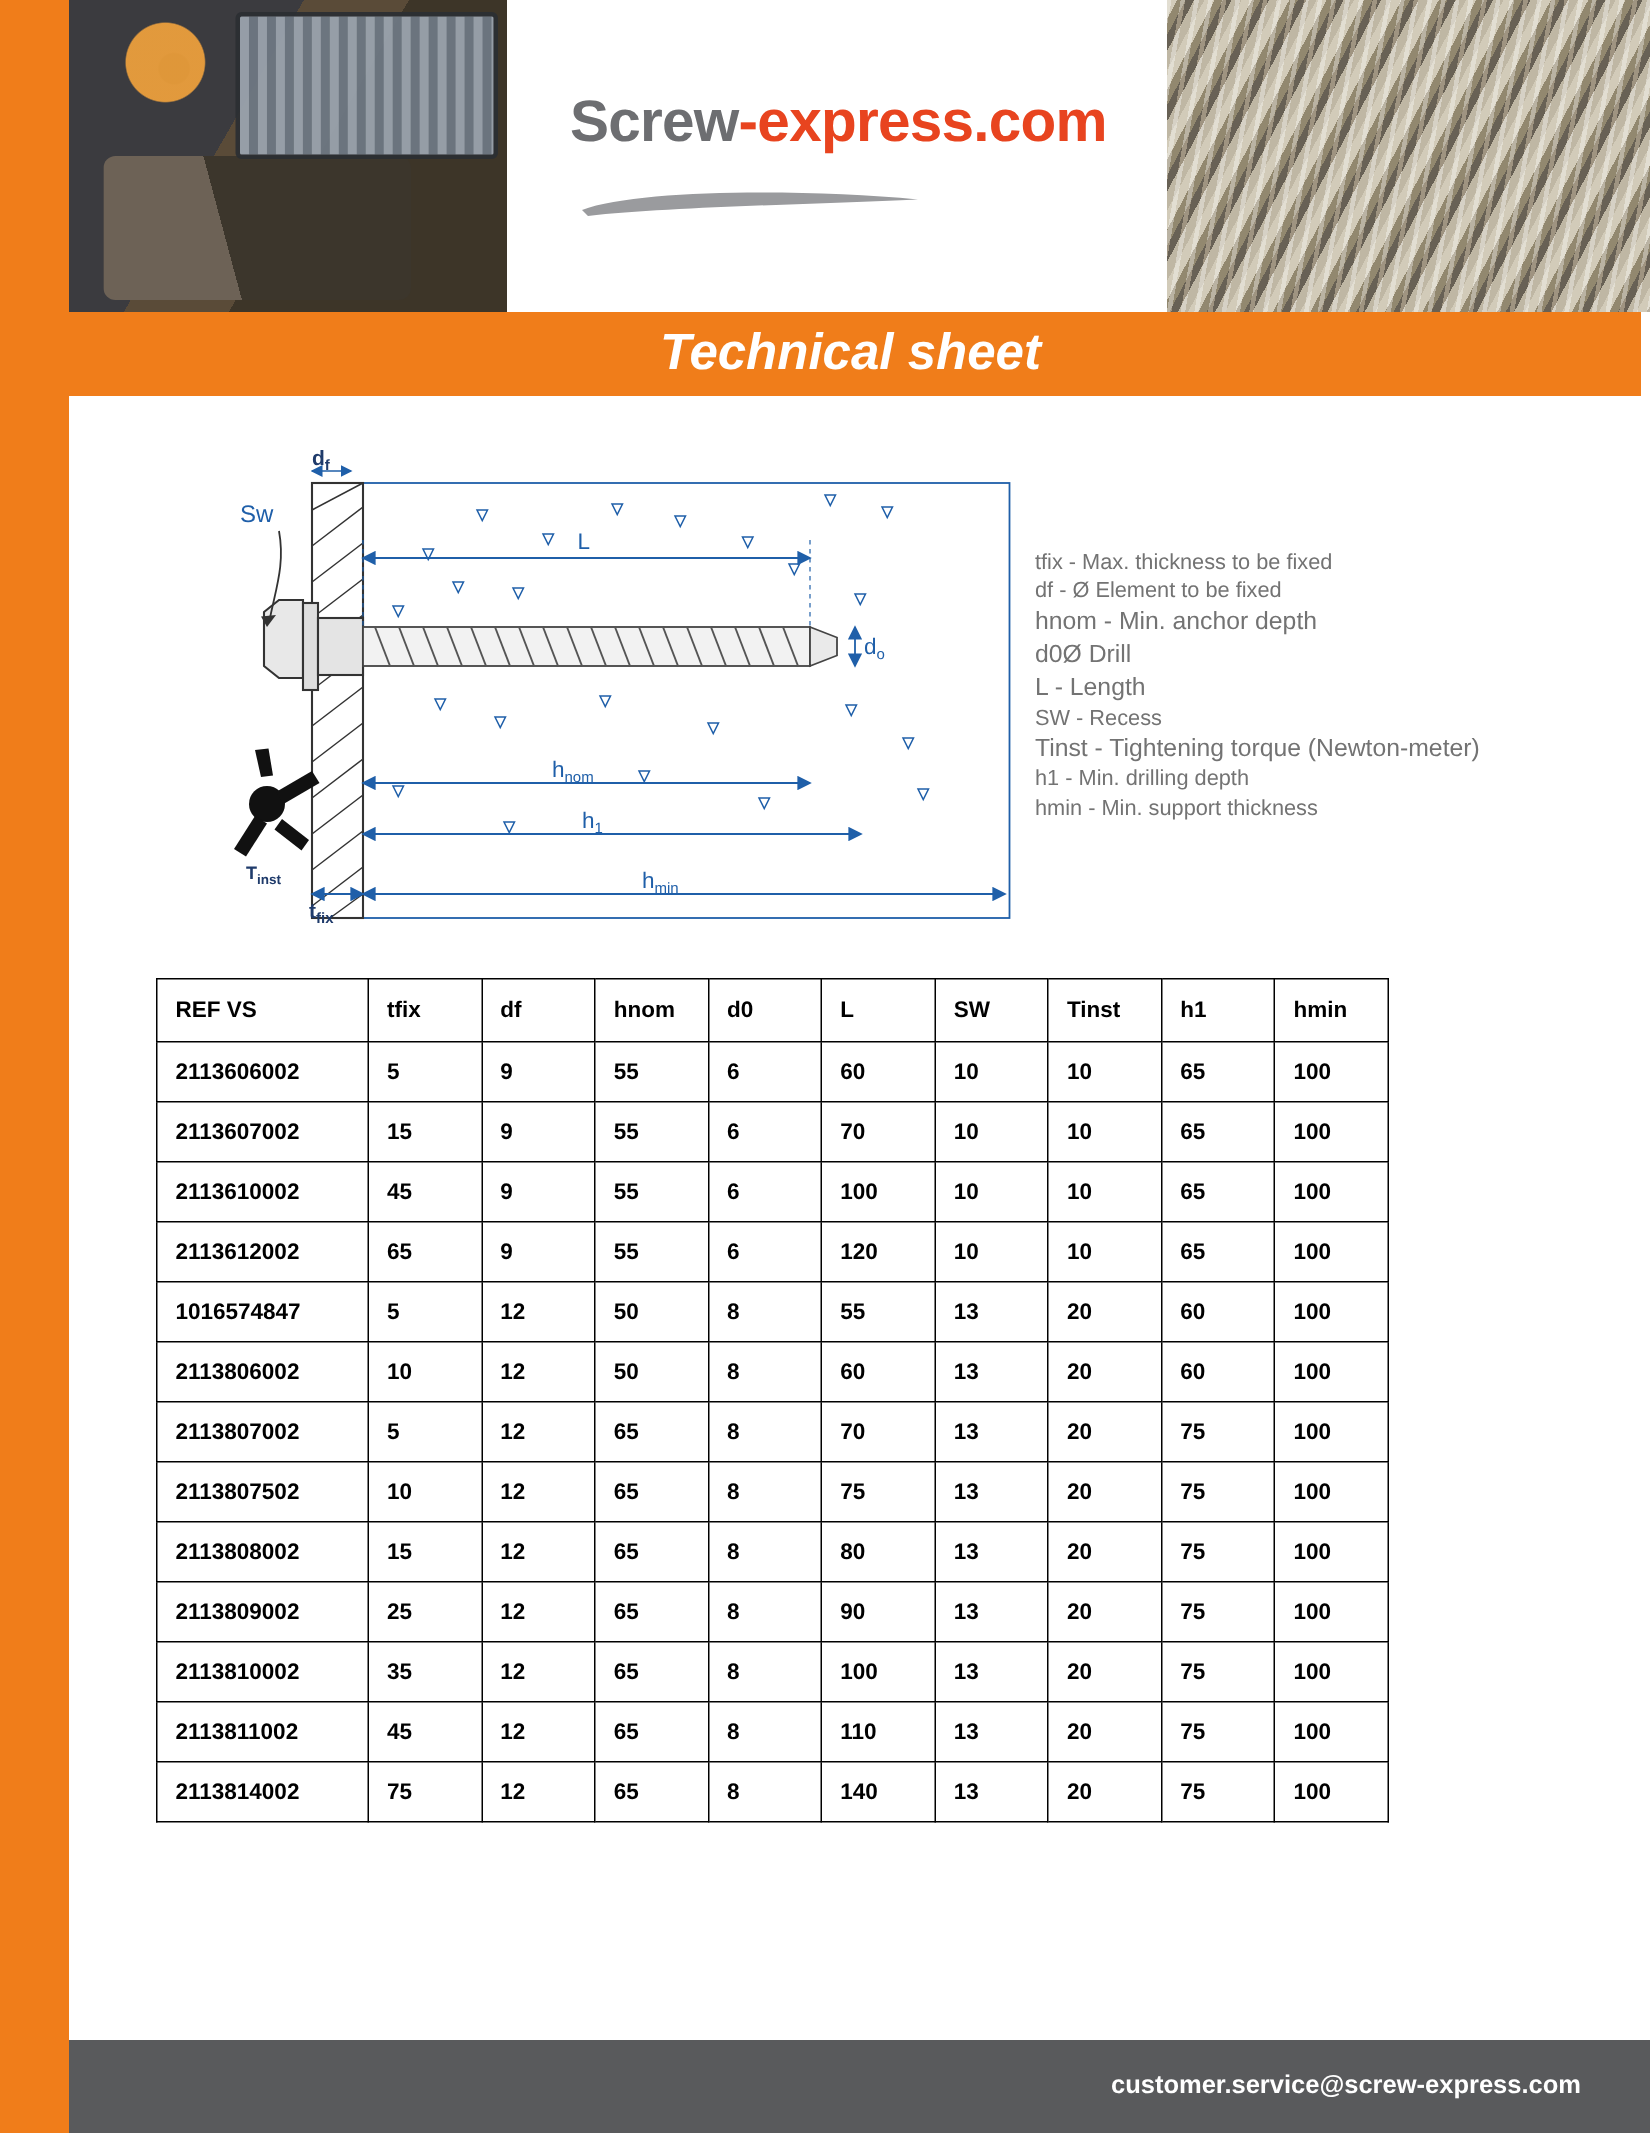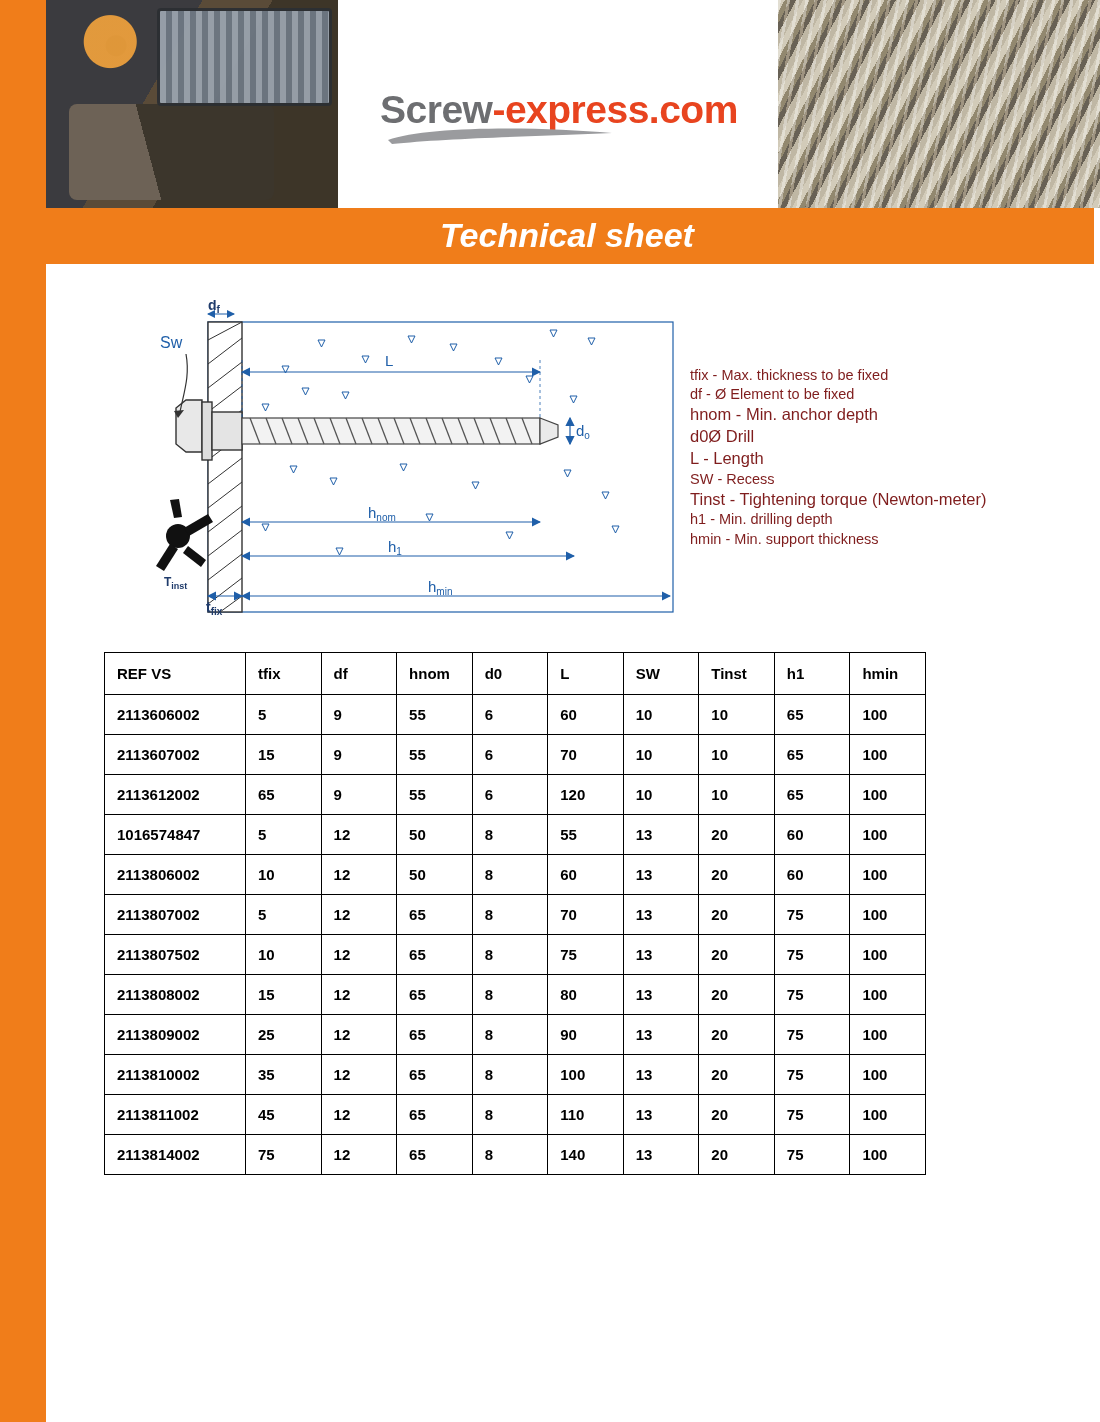--- a/index.html
+++ b/index.html
@@ -91,21 +91,21 @@
     mix-blend-mode: overlay;
   }
   .logo-area {
     position: absolute;
     left: 292px; top: 0;
     width: 440px; height: 208px;
     background: #ffffff;
   }
   .logo-text {
     position: absolute;
-    left: 42px; top: 88px;
+    left: 42px; top: 60px;
     font-size: 39px;
     font-weight: bold;
     letter-spacing: -0.5px;
     white-space: nowrap;
   }
   .logo-screw { color: #6d6e71; }
   .logo-express { color: #e8441f; }
   .logo-swoosh {
     position: absolute;
     left: 48px; top: 124px;
@@ -133,21 +133,21 @@
     position: absolute;
     left: 150px; top: 300px;
     width: 560px; height: 330px;
   }
   .legend {
     position: absolute;
     left: 690px; top: 366px;
     width: 400px;
   }
   .legend div {
-    color: #7f1d1d;
+    color: #737373;
     line-height: 1.32;
     white-space: nowrap;
   }
   .lg-sm { font-size: 14.5px; }
   .lg-md { font-size: 16.5px; }
   
   .table-wrap {
     position: absolute;
     left: 104px; top: 652px;
     width: 822px;
@@ -402,20 +402,32 @@
             <td>9</td>
             <td>55</td>
             <td>6</td>
             <td>70</td>
             <td>10</td>
             <td>10</td>
             <td>65</td>
             <td>100</td>
           </tr>
           <tr>
+            <td>2113610002</td>
+            <td>45</td>
+            <td>9</td>
+            <td>55</td>
+            <td>6</td>
+            <td>100</td>
+            <td>10</td>
+            <td>10</td>
+            <td>65</td>
+            <td>100</td>
+          </tr>
+          <tr>
             <td>2113612002</td>
             <td>65</td>
             <td>9</td>
             <td>55</td>
             <td>6</td>
             <td>120</td>
             <td>10</td>
             <td>10</td>
             <td>65</td>
             <td>100</td>
@@ -525,15 +537,18 @@
             <td>140</td>
             <td>13</td>
             <td>20</td>
             <td>75</td>
             <td>100</td>
           </tr>
         </tbody>
     </table>
   </div>
 
+  <div class="footer">
+    <div class="footer-email">customer.service@screw-express.com</div>
+  </div>
   <div class="footer-orange-block"></div>
 
 </div>
 
 </body></html>

